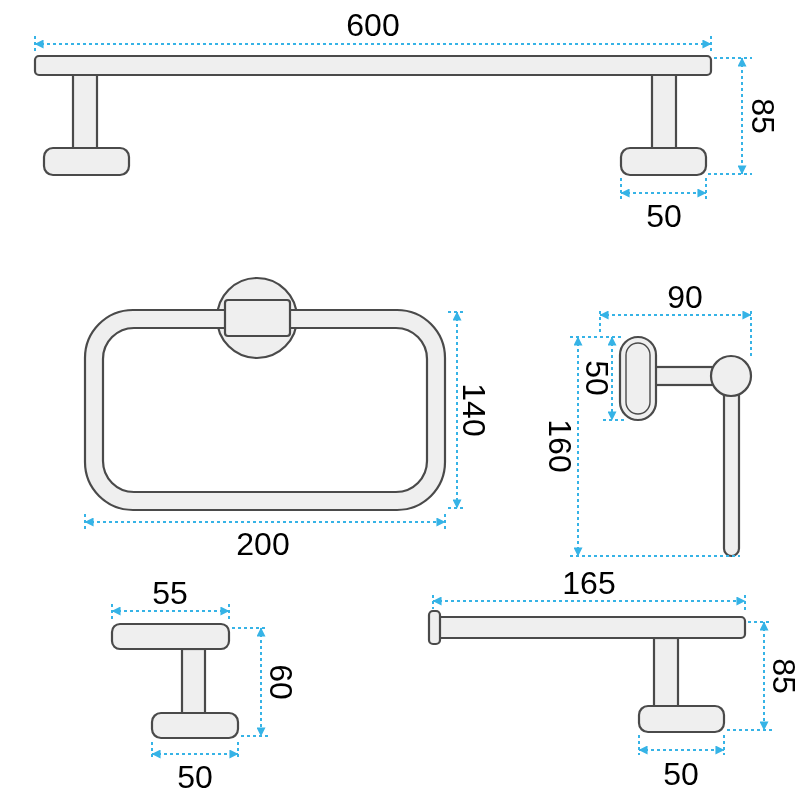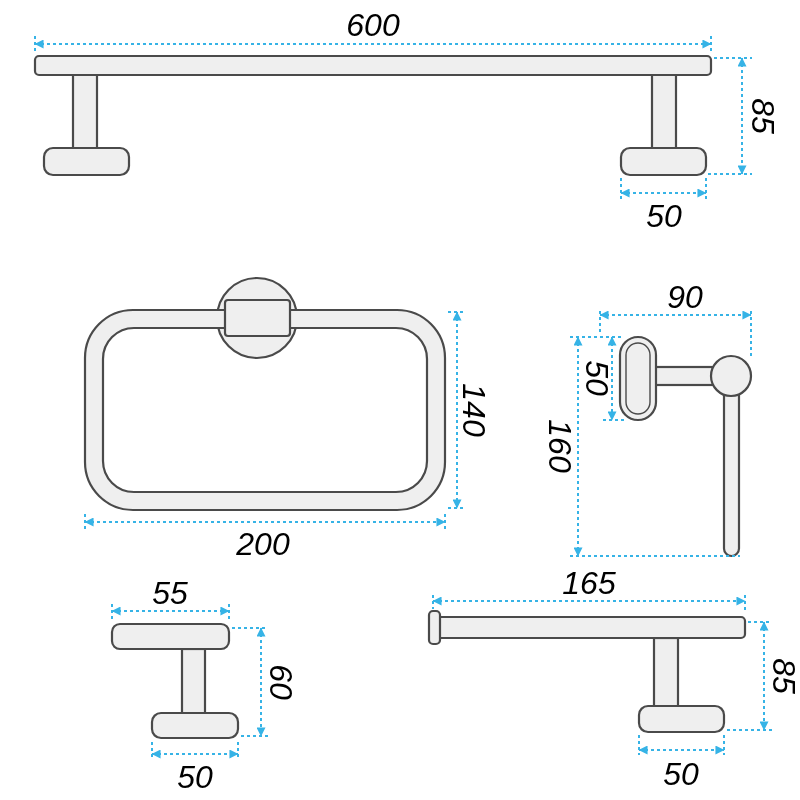--- a/index.html
+++ b/index.html
@@ -2,21 +2,21 @@
 <html style="--dim: #36b3e6; --outline: #4a4a4a; --fill: #efefef; --txt: #000000; --bg: #ffffff;"><head>
 <meta charset="utf-8">
 <style>
   html, body {
     margin: 0; padding: 0;
     width: 800px; height: 800px;
     background: var(--bg, #ffffff);
     overflow: hidden;
     font-family: "Liberation Sans", sans-serif;
   }
-  #stage { width: 708px; height: 800px; font-style: italic; }
+  #stage { width: 708px; height: 800px; }
   svg { display: block; }
   .part {
     fill: var(--fill, #efefef);
     stroke: var(--outline, #4a4a4a);
     stroke-width: 2.2;
   }
   .detail {
     fill: none;
     stroke: var(--outline, #4a4a4a);
     stroke-width: 1.4;

